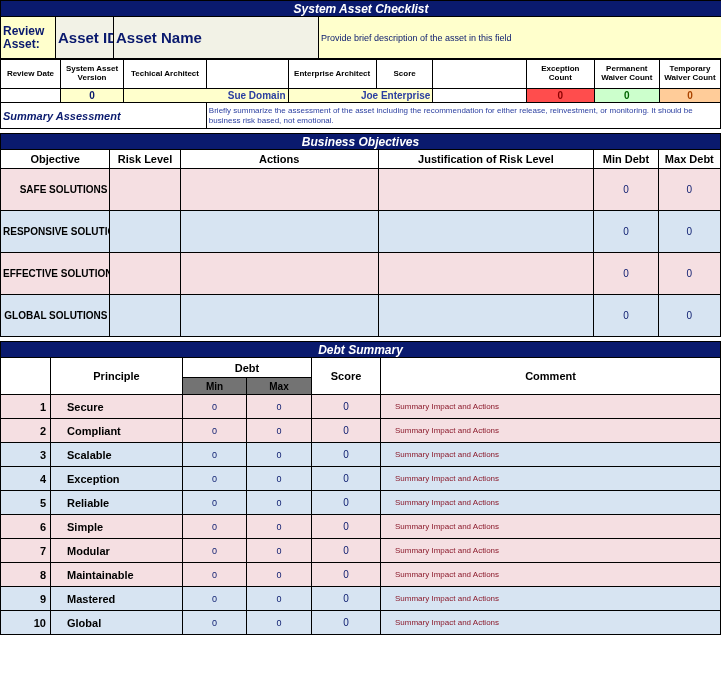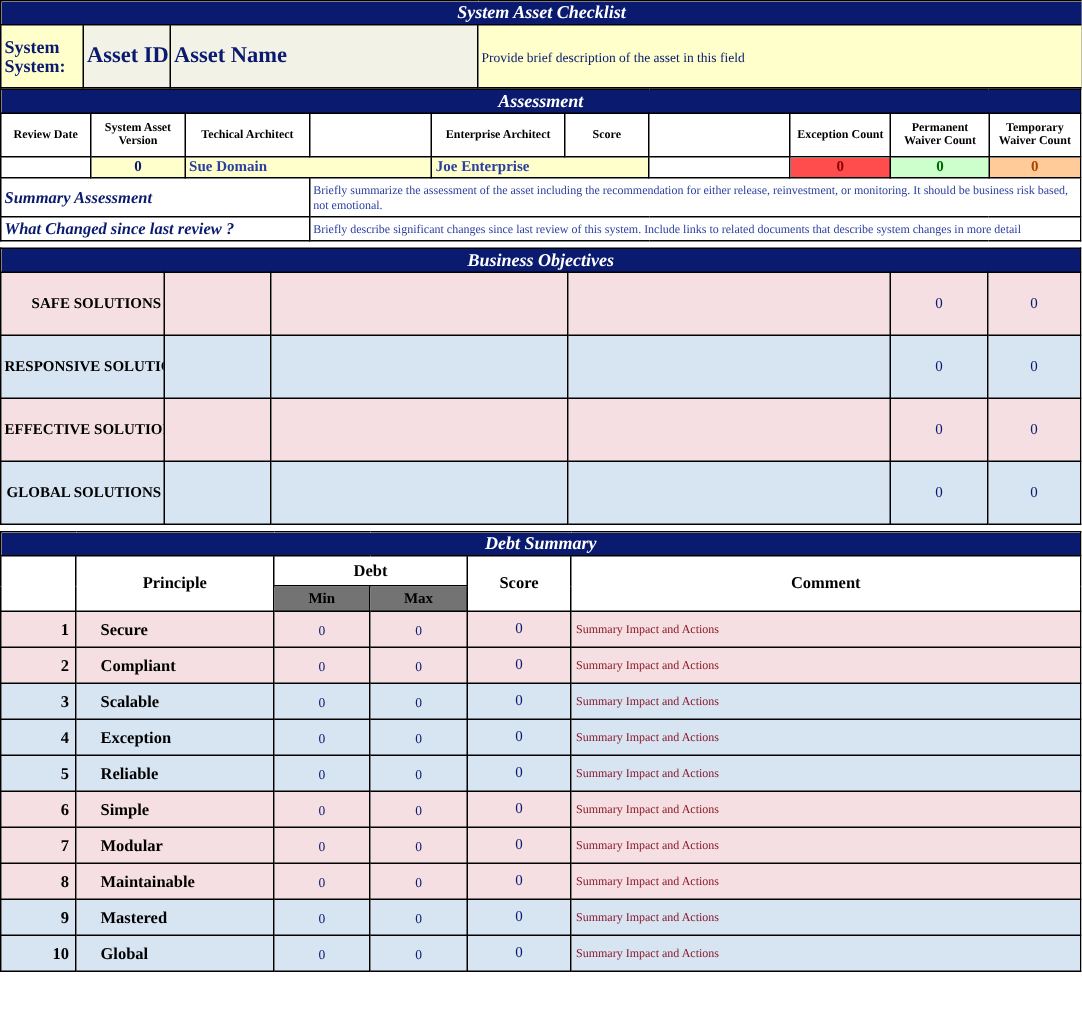--- a/index.html
+++ b/index.html
@@ -16,21 +16,20 @@
     overflow: hidden;
   }
   .sheet {
     width: 721px;
     position: relative;
   }
   table {
     border-collapse: collapse;
     table-layout: fixed;
     width: 721px;
-    font-family: Liberation Serif, serif;
   }
   td, th {
     border: 1px solid #000000;
     padding: 0 2px;
     vertical-align: middle;
     overflow: hidden;
     white-space: nowrap;
   }
   .banner {
     background: #0a1a6e;
@@ -92,21 +91,21 @@
     font-weight: bold;
     font-size: 10px;
     text-align: center;
     height: 13px;
   }
   .as-val-blue {
     background: #ffffcc;
     color: #2b3fa0;
     font-weight: bold;
     font-size: 10px;
-    text-align: left;
+    text-align: right;
   }
   .as-val-plain {
     background: #ffffff;
   }
   .cnt-red {
     background: #ff4d4d;
     color: #8b0000;
     font-weight: bold;
     text-align: center;
     font-size: 10px;
@@ -207,42 +206,42 @@
   }
   .ds-score {
     text-align: center;
     font-size: 10px;
     color: #0a1a6e;
   }
   .ds-comment {
     text-align: left;
     font-size: 8px;
     color: #8b1a2b;
-    padding-left: 3px;
+    padding-left: 14px;
   }
   .spacer td { border: none; height: 4px; background: #ffffff; }
 </style>
 </head>
 <body>
 
 <div class="sheet">
 
   <table>
     <colgroup>
       <col style="width:55px">
         <col style="width:58px">
         <col style="width:205px">
         <col style="width:403px">
     </colgroup>
     <tbody>
         <tr>
       <td class="banner" colspan="4">System Asset Checklist</td>
     </tr>
     <tr style="height:42px">
-      <td class="hdr-label">System System:</td>
+      <td class="hdr-label">Review Asset:</td>
       <td class="hdr-assetid">Asset ID</td>
       <td class="hdr-assetname">Asset Name</td>
       <td class="hdr-desc">Provide brief description of the asset in this field</td>
     </tr>
   </tbody>
     </table>
 
   <table>
     <colgroup>
       <col style="width:55px">
@@ -250,23 +249,20 @@
         <col style="width:76px">
         <col style="width:75px">
       <col style="width:81px">
         <col style="width:52px">
         <col style="width:86px">
       <col style="width:62px">
         <col style="width:60px">
         <col style="width:56px">
     </colgroup>
     <tbody>
-        <tr>
-      <td class="banner" colspan="10">Assessment</td>
-    </tr>
     <tr>
       <td class="as-col-head">Review Date</td>
       <td class="as-col-head">System Asset Version</td>
       <td class="as-col-head">Techical Architect</td>
       <td class="as-col-head"></td>
       <td class="as-col-head">Enterprise Architect</td>
       <td class="as-col-head">Score</td>
       <td class="as-col-head"></td>
       <td class="as-col-head">Exception Count</td>
       <td class="as-col-head">Permanent Waiver Count</td>
@@ -278,24 +274,20 @@
       <td class="as-val-blue" colspan="2">Sue Domain</td>
       <td class="as-val-blue" colspan="2">Joe Enterprise</td>
       <td class="as-val as-val-plain"></td>
       <td class="cnt-red">0</td>
       <td class="cnt-green">0</td>
       <td class="cnt-orange">0</td>
     </tr>
     <tr style="height:26px">
       <td class="summ-label" colspan="3">Summary Assessment</td>
       <td class="summ-text" colspan="7">Briefly summarize the assessment of the asset including the recommendation for either release, reinvestment, or monitoring.  It should be business risk based, not emotional.</td>
-    </tr>
-    <tr style="height:16px">
-      <td class="summ-label" colspan="3">What Changed since last review ?</td>
-      <td class="summ-text" colspan="7">Briefly describe significant changes since last review of this system. Include links to related documents that describe system changes in more detail</td>
     </tr>
   </tbody>
     </table>
 
   <table class="spacer">
       <tbody>
         <tr>
           <td></td>
         </tr>
       </tbody>
@@ -307,20 +299,28 @@
         <col style="width:70px">
         <col style="width:197px">
       <col style="width:215px">
         <col style="width:64px">
         <col style="width:62px">
     </colgroup>
     <tbody>
         <tr>
       <td class="banner" colspan="6">Business Objectives</td>
     </tr>
+    <tr>
+      <td class="bo-head">Objective</td>
+      <td class="bo-head">Risk Level</td>
+      <td class="bo-head">Actions</td>
+      <td class="bo-head">Justification of Risk Level</td>
+      <td class="bo-head">Min Debt</td>
+      <td class="bo-head">Max Debt</td>
+    </tr>
     <tr class="row-pink" style="height:42px">
       <td class="bo-obj">SAFE SOLUTIONS</td>
       <td></td>
       <td></td>
       <td></td>
       <td class="num0">0</td>
       <td class="num0">0</td>
     </tr>
     <tr class="row-blue" style="height:42px">
       <td class="bo-obj">RESPONSIVE SOLUTIONS</td>

